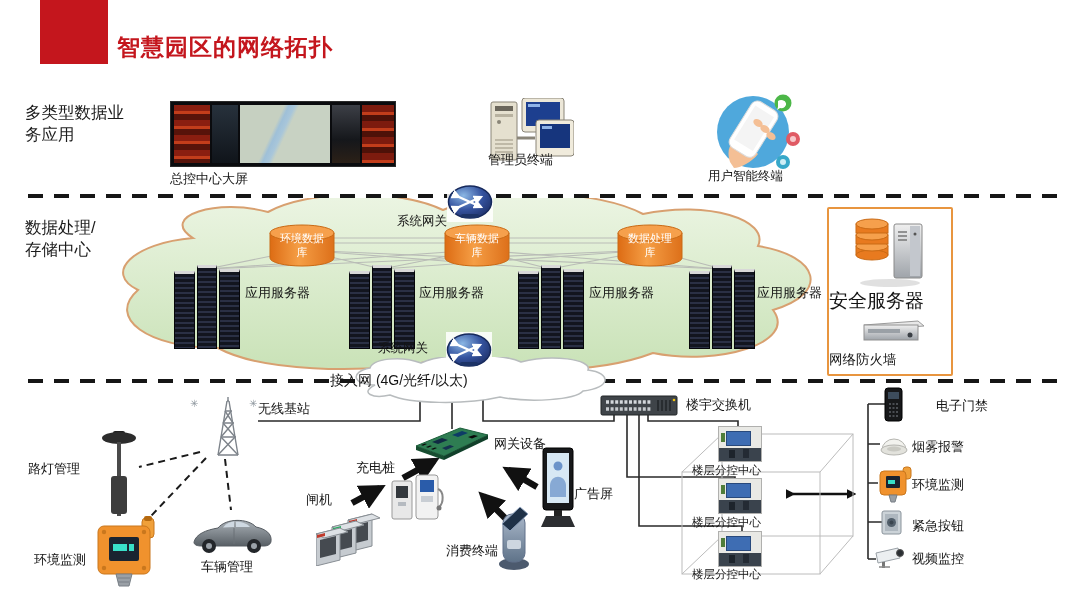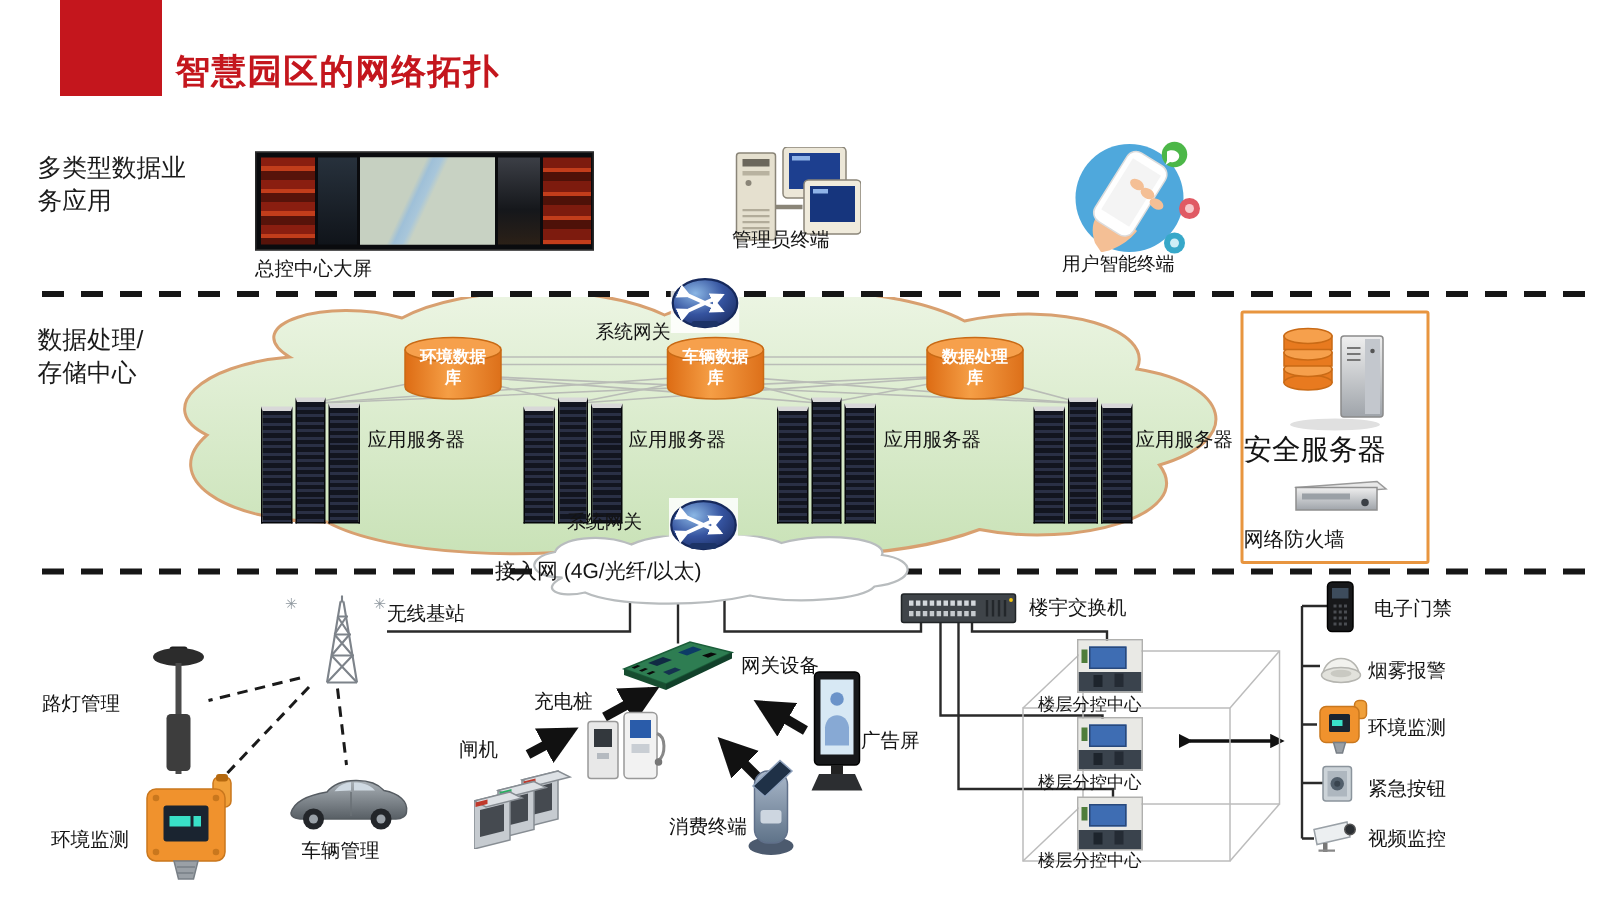--- a/index.html
+++ b/index.html
@@ -14,21 +14,21 @@
   .sideLabel{position:absolute;left:25px;font-size:16.5px;color:#1b1b1b;line-height:22px;z-index:5}
   .sideLabel span{display:block}
   .title{position:absolute;left:117px;top:32px;font-size:23px;font-weight:bold;letter-spacing:1px;z-index:5}
   .redblock{position:absolute;left:40px;top:0;width:68px;height:64px;z-index:5}
   .z1{z-index:1}.z2{z-index:2}.z3{z-index:3}.z4{z-index:4}
   .rack{position:absolute;width:66px;height:84px;display:flex;align-items:flex-end;gap:2px;z-index:3}
   .tw{flex:1;background:repeating-linear-gradient(180deg,#12151f 0 3px,#2a3045 3px 5px);
     border:1px solid #05060a;border-top:3px solid #d8d8d8}
   .db{position:absolute;width:72px;height:44px;z-index:3}
   .dbtxt{position:absolute;top:8px;left:0;width:100%;text-align:center;color:#fff;
-    font-size:11px;line-height:13.5px;font-weight:bold}
+    font-size:11px;line-height:13.5px;font-weight:normal}
   .floorimg{position:absolute;width:44px;height:36px;border:1px solid #b0b0ae;z-index:3;
     background:linear-gradient(180deg,#e9e9e5 0 62%,#3a434d 62% 100%)}
   .floorimg .scr{position:absolute;left:7px;top:4px;width:25px;height:15px;background:#3e6db3;border:1px solid #28497c}
   .floorimg .p1{position:absolute;left:10px;bottom:3px;width:6px;height:8px;background:#1d242c}
   .floorimg .p2{position:absolute;left:24px;bottom:3px;width:6px;height:9px;background:#242b34}
   .floorimg .plant{position:absolute;left:2px;top:6px;width:4px;height:9px;background:#4f7d3a}
   .screenphoto{position:absolute;left:170px;top:101px;width:226px;height:66px;background:#0a0b0e;
     border:1px solid #2a2a2a;z-index:3}
   .screenphoto div{position:absolute;top:3px;height:58px}
   .sp-r1{left:3px;width:36px;background:repeating-linear-gradient(180deg,#8a1e10 0 6px,#c23d1b 6px 9px,#57130a 9px 15px)}
@@ -455,21 +455,21 @@
       <div class="p1"></div>
       <div class="p2"></div>
     </div>
   <div class="lbl ctr" style="left:692px;top:567px;width:100px;font-size:11.5px">楼层分控中心</div>
 
   <svg class="abs z3" style="left:884px;top:387px" width="20" height="36" viewBox="0 0 20 36">
     <rect x="1" y="1" width="17" height="33" rx="3" fill="#17181a" stroke="#000"></rect>
     <rect x="4" y="5" width="11" height="7" fill="#3d4c5c"></rect>
     <path d="M5,17 h9 M5,21 h9 M5,25 h9 M5,29 h9" stroke="#4a4d52" stroke-width="2" stroke-dasharray="2,1.5"></path>
   </svg>
-  <div class="lbl" style="left:916px;top:398px">电子门禁</div>
+  <div class="lbl" style="left:936px;top:398px">电子门禁</div>
 
   <svg class="abs z3" style="left:879px;top:432px" width="30" height="26" viewBox="0 0 30 26">
     <path d="M3,18 a12,11 0 0 1 24,0 z" fill="#f2f2ee" stroke="#b5b5b0"></path>
     <ellipse cx="15" cy="18" rx="13" ry="5" fill="#e2e2dc" stroke="#b5b5b0"></ellipse>
     <ellipse cx="15" cy="17" rx="7" ry="2.5" fill="#c9c9c2"></ellipse>
   </svg>
   <div class="lbl" style="left:912px;top:439px">烟雾报警</div>
 
   <svg class="abs z3" style="left:877px;top:465px" width="36" height="38" viewBox="0 0 36 38">
     <rect x="26" y="2" width="8" height="12" rx="3" fill="#f0a03a" stroke="#c9771d"></rect>

